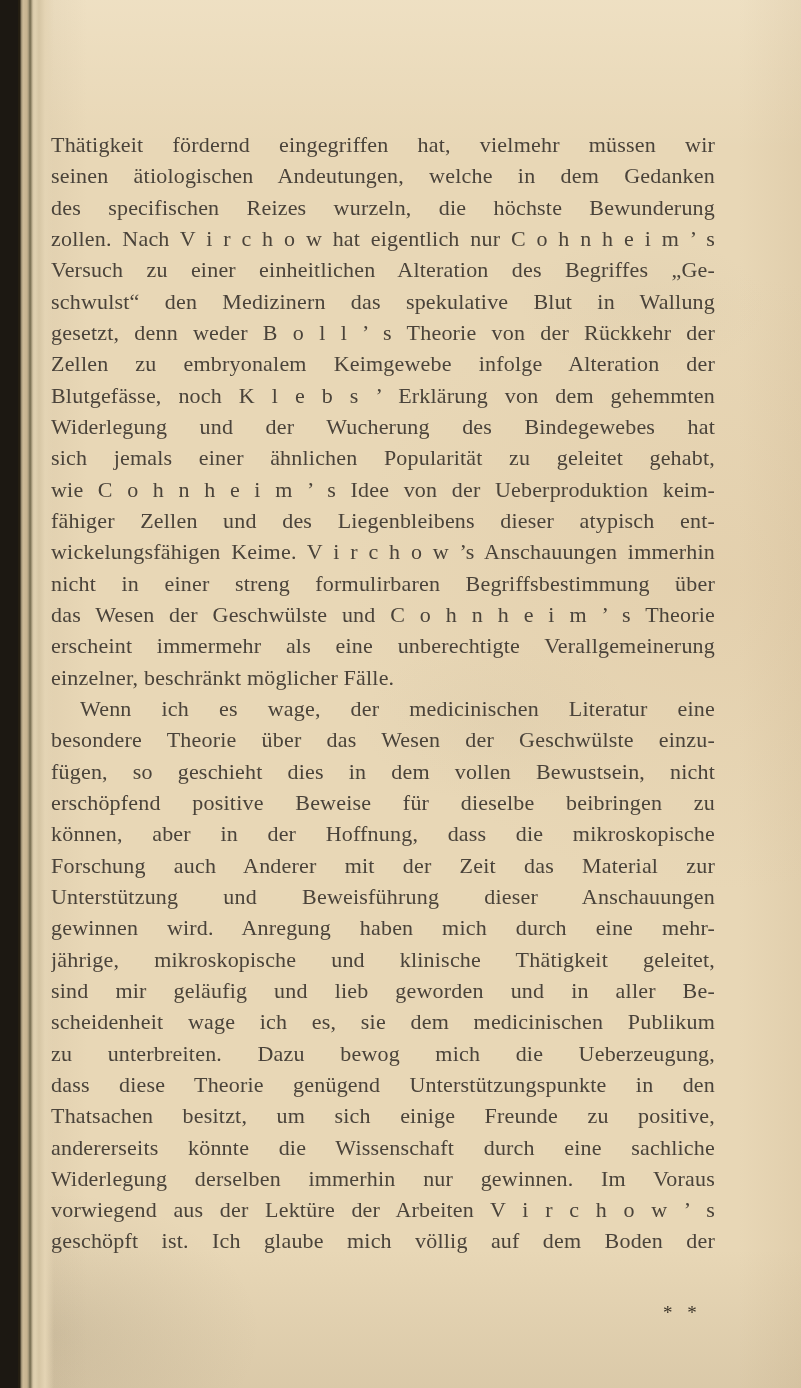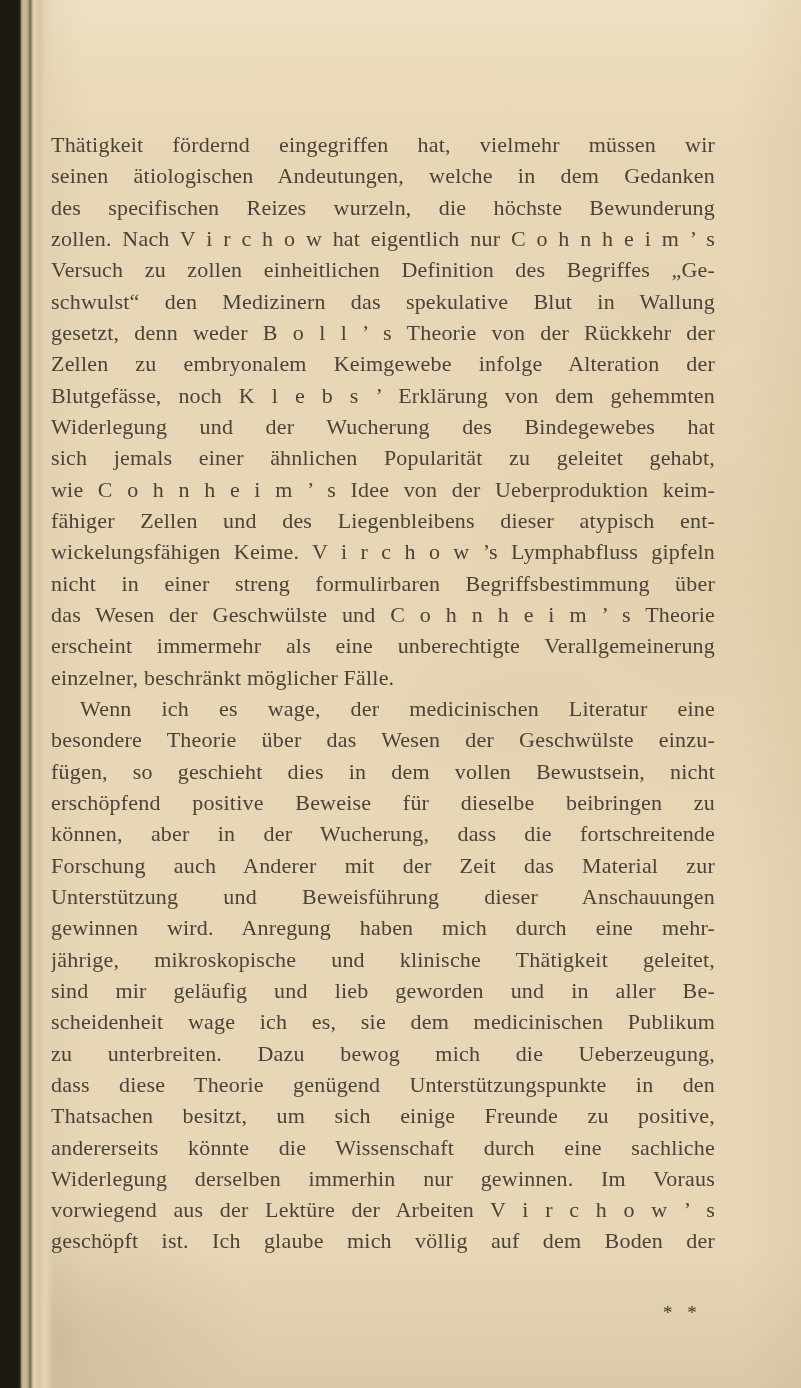--- a/index.html
+++ b/index.html
@@ -87,39 +87,39 @@
 <body>
 
 <div class="page">
   <div class="spine"></div>
 
   <div class="textblock">
       <div class="line">Thätigkeit fördernd eingegriffen hat, vielmehr müssen wir</div>
       <div class="line">seinen ätiologischen Andeutungen, welche in dem Gedanken</div>
       <div class="line">des specifischen Reizes wurzeln, die höchste Bewunderung</div>
       <div class="line">zollen. Nach V i r c h o w hat eigentlich nur C o h n h e i m ’ s</div>
-      <div class="line">Versuch zu zollen einheitlichen Definition des Begriffes „Ge-</div>
+      <div class="line">Versuch zu einer einheitlichen Alteration des Begriffes „Ge-</div>
       <div class="line">schwulst“ den Medizinern das spekulative Blut in Wallung</div>
       <div class="line">gesetzt, denn weder B o l l ’ s Theorie von der Rückkehr der</div>
       <div class="line">Zellen zu embryonalem Keimgewebe infolge Alteration der</div>
       <div class="line">Blutgefässe, noch K l e b s ’ Erklärung von dem gehemmten</div>
       <div class="line">Widerlegung und der Wucherung des Bindegewebes hat</div>
       <div class="line">sich jemals einer ähnlichen Popularität zu geleitet gehabt,</div>
       <div class="line">wie C o h n h e i m ’ s Idee von der Ueberproduktion keim-</div>
       <div class="line">fähiger Zellen und des Liegenbleibens dieser atypisch ent-</div>
-      <div class="line">wickelungsfähigen Keime. V i r c h o w ’s Lymphabfluss gipfeln</div>
+      <div class="line">wickelungsfähigen Keime. V i r c h o w ’s Anschauungen immerhin</div>
       <div class="line">nicht in einer streng formulirbaren Begriffsbestimmung über</div>
       <div class="line">das Wesen der Geschwülste und C o h n h e i m ’ s Theorie</div>
       <div class="line">erscheint immermehr als eine unberechtigte Verallgemeinerung</div>
       <div class="line end">einzelner, beschränkt möglicher Fälle.</div>
       <div class="line indent">Wenn ich es wage, der medicinischen Literatur eine</div>
       <div class="line">besondere Theorie über das Wesen der Geschwülste einzu-</div>
       <div class="line">fügen, so geschieht dies in dem vollen Bewustsein, nicht</div>
       <div class="line">erschöpfend positive Beweise für dieselbe beibringen zu</div>
-      <div class="line">können, aber in der Wucherung, dass die fortschreitende</div>
+      <div class="line">können, aber in der Hoffnung, dass die mikroskopische</div>
       <div class="line">Forschung auch Anderer mit der Zeit das Material zur</div>
       <div class="line">Unterstützung und Beweisführung dieser Anschauungen</div>
       <div class="line">gewinnen wird. Anregung haben mich durch eine mehr-</div>
       <div class="line">jährige, mikroskopische und klinische Thätigkeit geleitet,</div>
       <div class="line">sind mir geläufig und lieb geworden und in aller Be-</div>
       <div class="line">scheidenheit wage ich es, sie dem medicinischen Publikum</div>
       <div class="line">zu unterbreiten. Dazu bewog mich die Ueberzeugung,</div>
       <div class="line">dass diese Theorie genügend Unterstützungspunkte in den</div>
       <div class="line">Thatsachen besitzt, um sich einige Freunde zu positive,</div>
       <div class="line">andererseits könnte die Wissenschaft durch eine sachliche</div>

